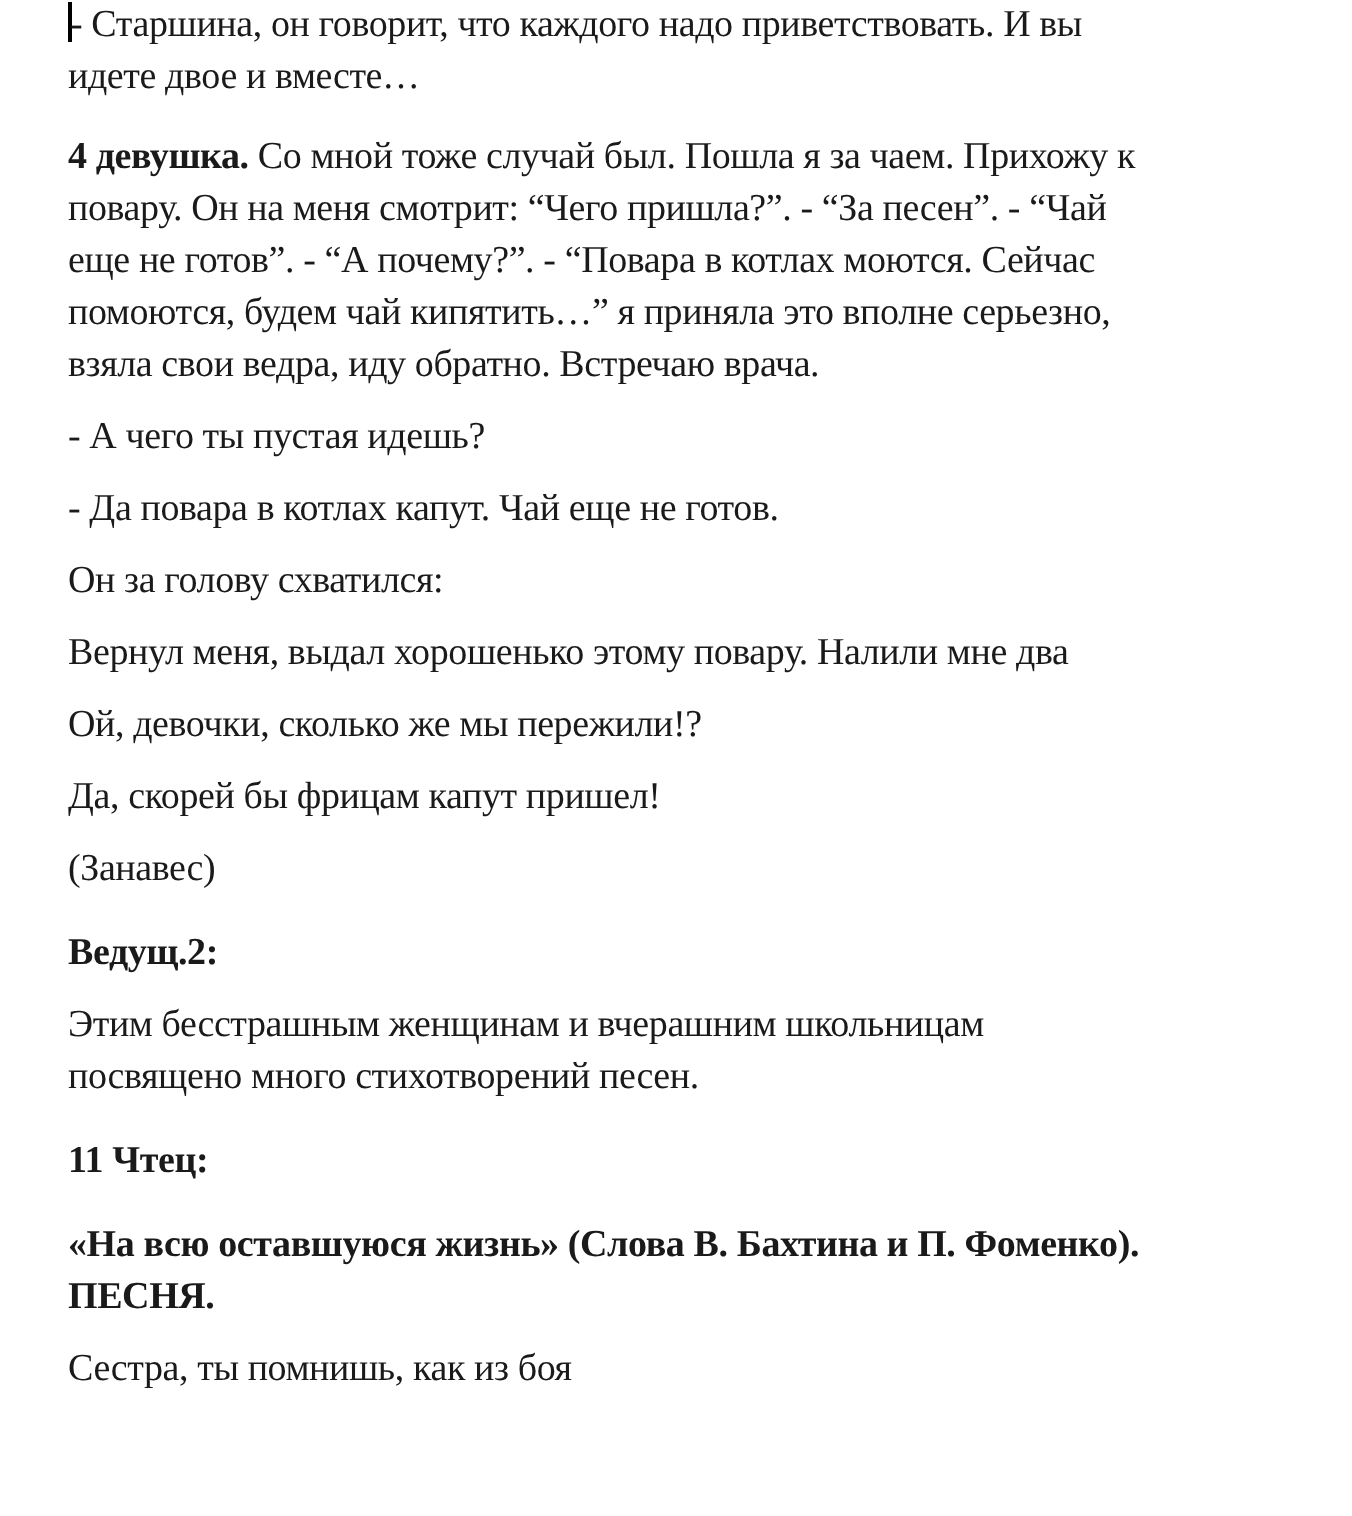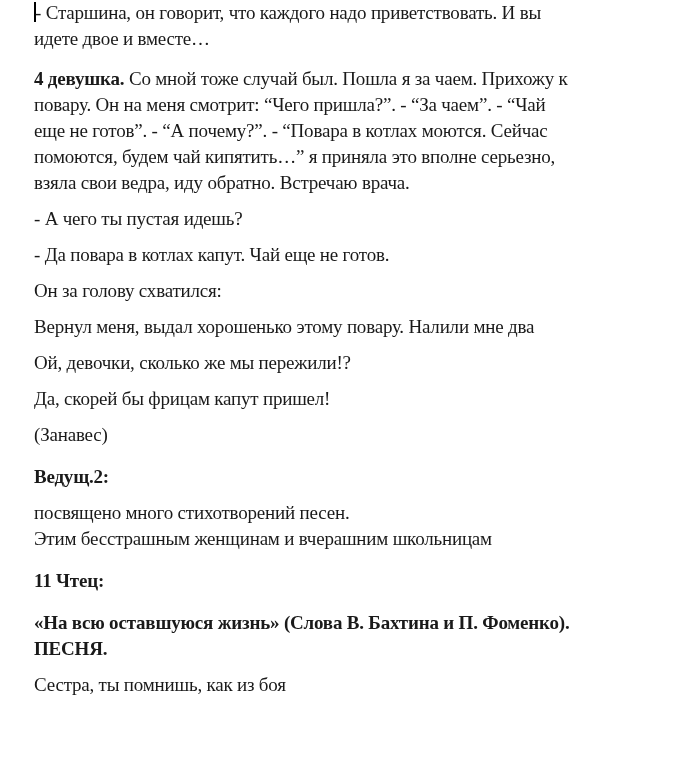--- a/index.html
+++ b/index.html
@@ -45,21 +45,21 @@
 
 <div class="page">
 
   <p class="p">
     <span class="line"><span class="cursor"></span><span>- Старшина, он говорит, что каждого надо приветствовать. И вы</span></span>
     <span class="line">идете двое и вместе…</span>
   </p>
 
   <p class="p" style="margin-top:14px;">
     <span class="line"><span class="b">4 девушка.</span><span> Со мной тоже случай был. Пошла я за чаем. Прихожу к</span></span>
-    <span class="line">повару. Он на меня смотрит: “Чего пришла?”. - “За чаем”. - “Чай</span>
+    <span class="line">повару. Он на меня смотрит: “Чего пришла?”. - “За песен”. - “Чай</span>
     <span class="line">еще не готов”. - “А почему?”. - “Повара в котлах моются. Сейчас</span>
     <span class="line">помоются, будем чай кипятить…” я приняла это вполне серьезно,</span>
     <span class="line">взяла свои ведра, иду обратно. Встречаю врача.</span>
   </p>
 
   <p class="p">
     <span class="line">- А чего ты пустая идешь?</span>
   </p>
 
   <p class="p">
@@ -86,22 +86,22 @@
 
   <p class="p i">
     <span class="line">(Занавес)</span>
   </p>
 
   <p class="p b">
     <span class="line">Ведущ.2:</span>
   </p>
 
   <p class="p">
+    <span class="line">Этим бесстрашным женщинам и вчерашним школьницам</span>
     <span class="line">посвящено много стихотворений песен.</span>
-    <span class="line">Этим бесстрашным женщинам и вчерашним школьницам</span>
   </p>
 
   <p class="p b">
     <span class="line">11 Чтец:</span>
   </p>
 
   <p class="p b">
     <span class="line">«На всю оставшуюся жизнь» (Слова В. Бахтина и П. Фоменко).</span>
     <span class="line">ПЕСНЯ.</span>
   </p>

